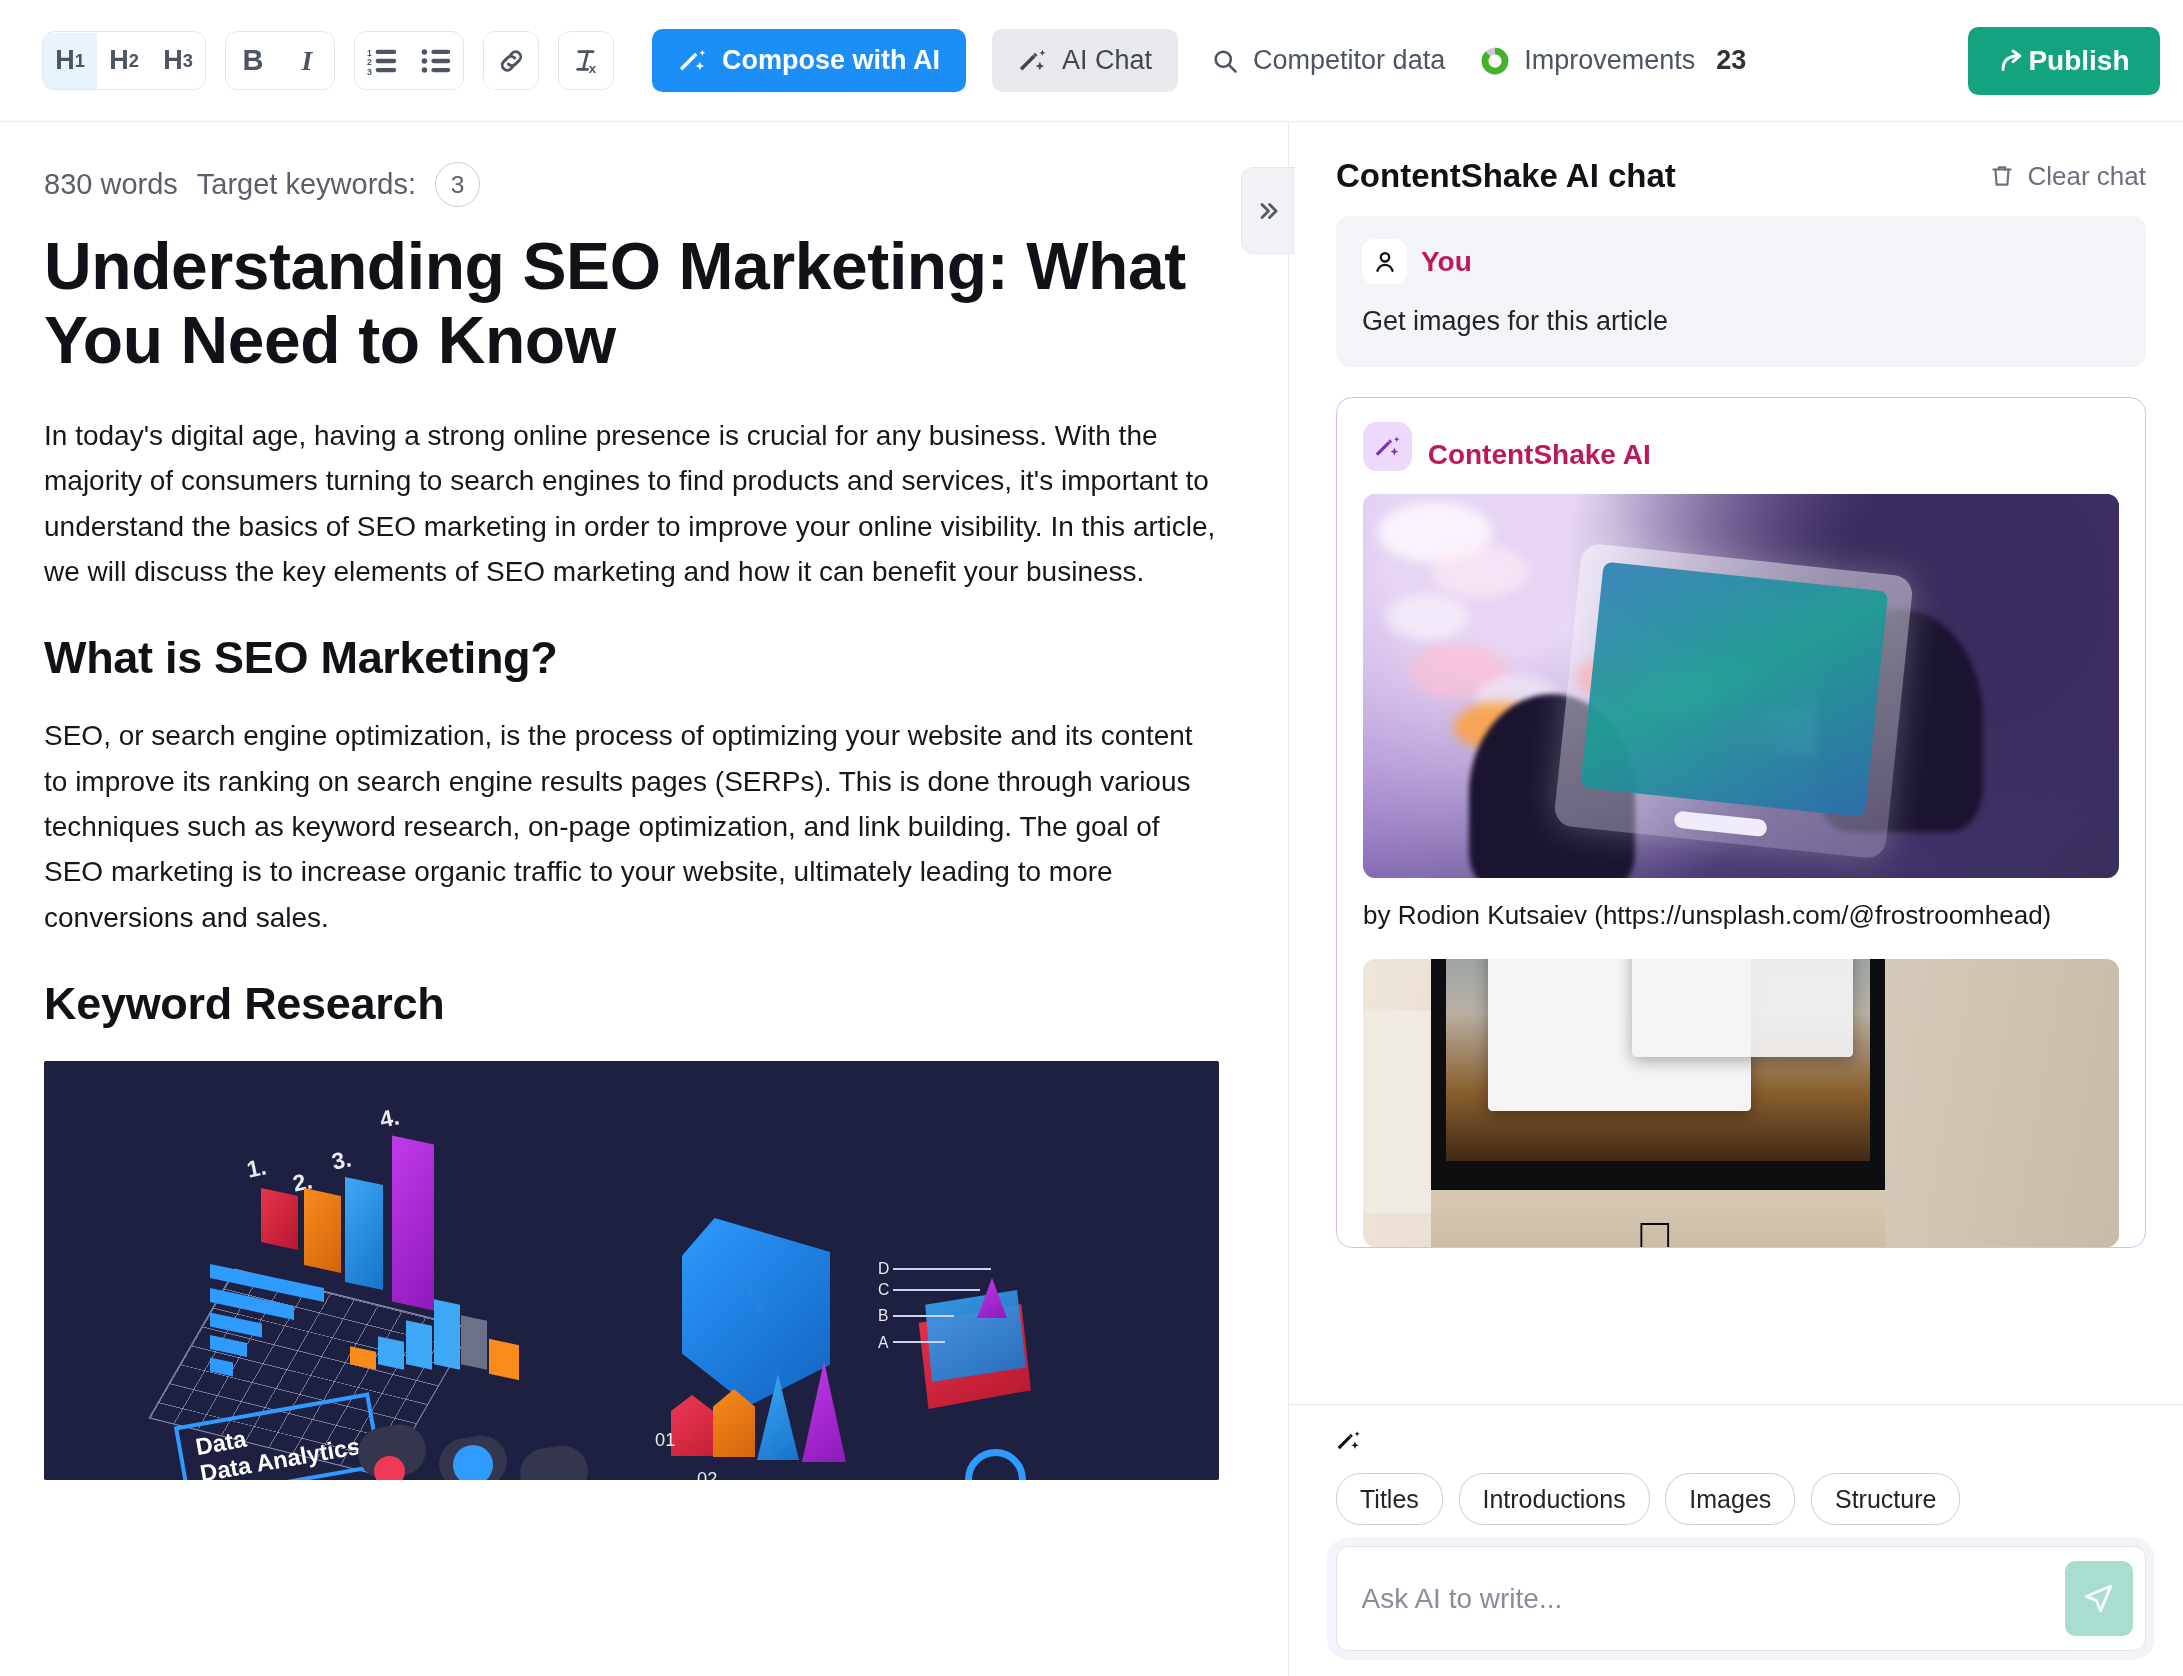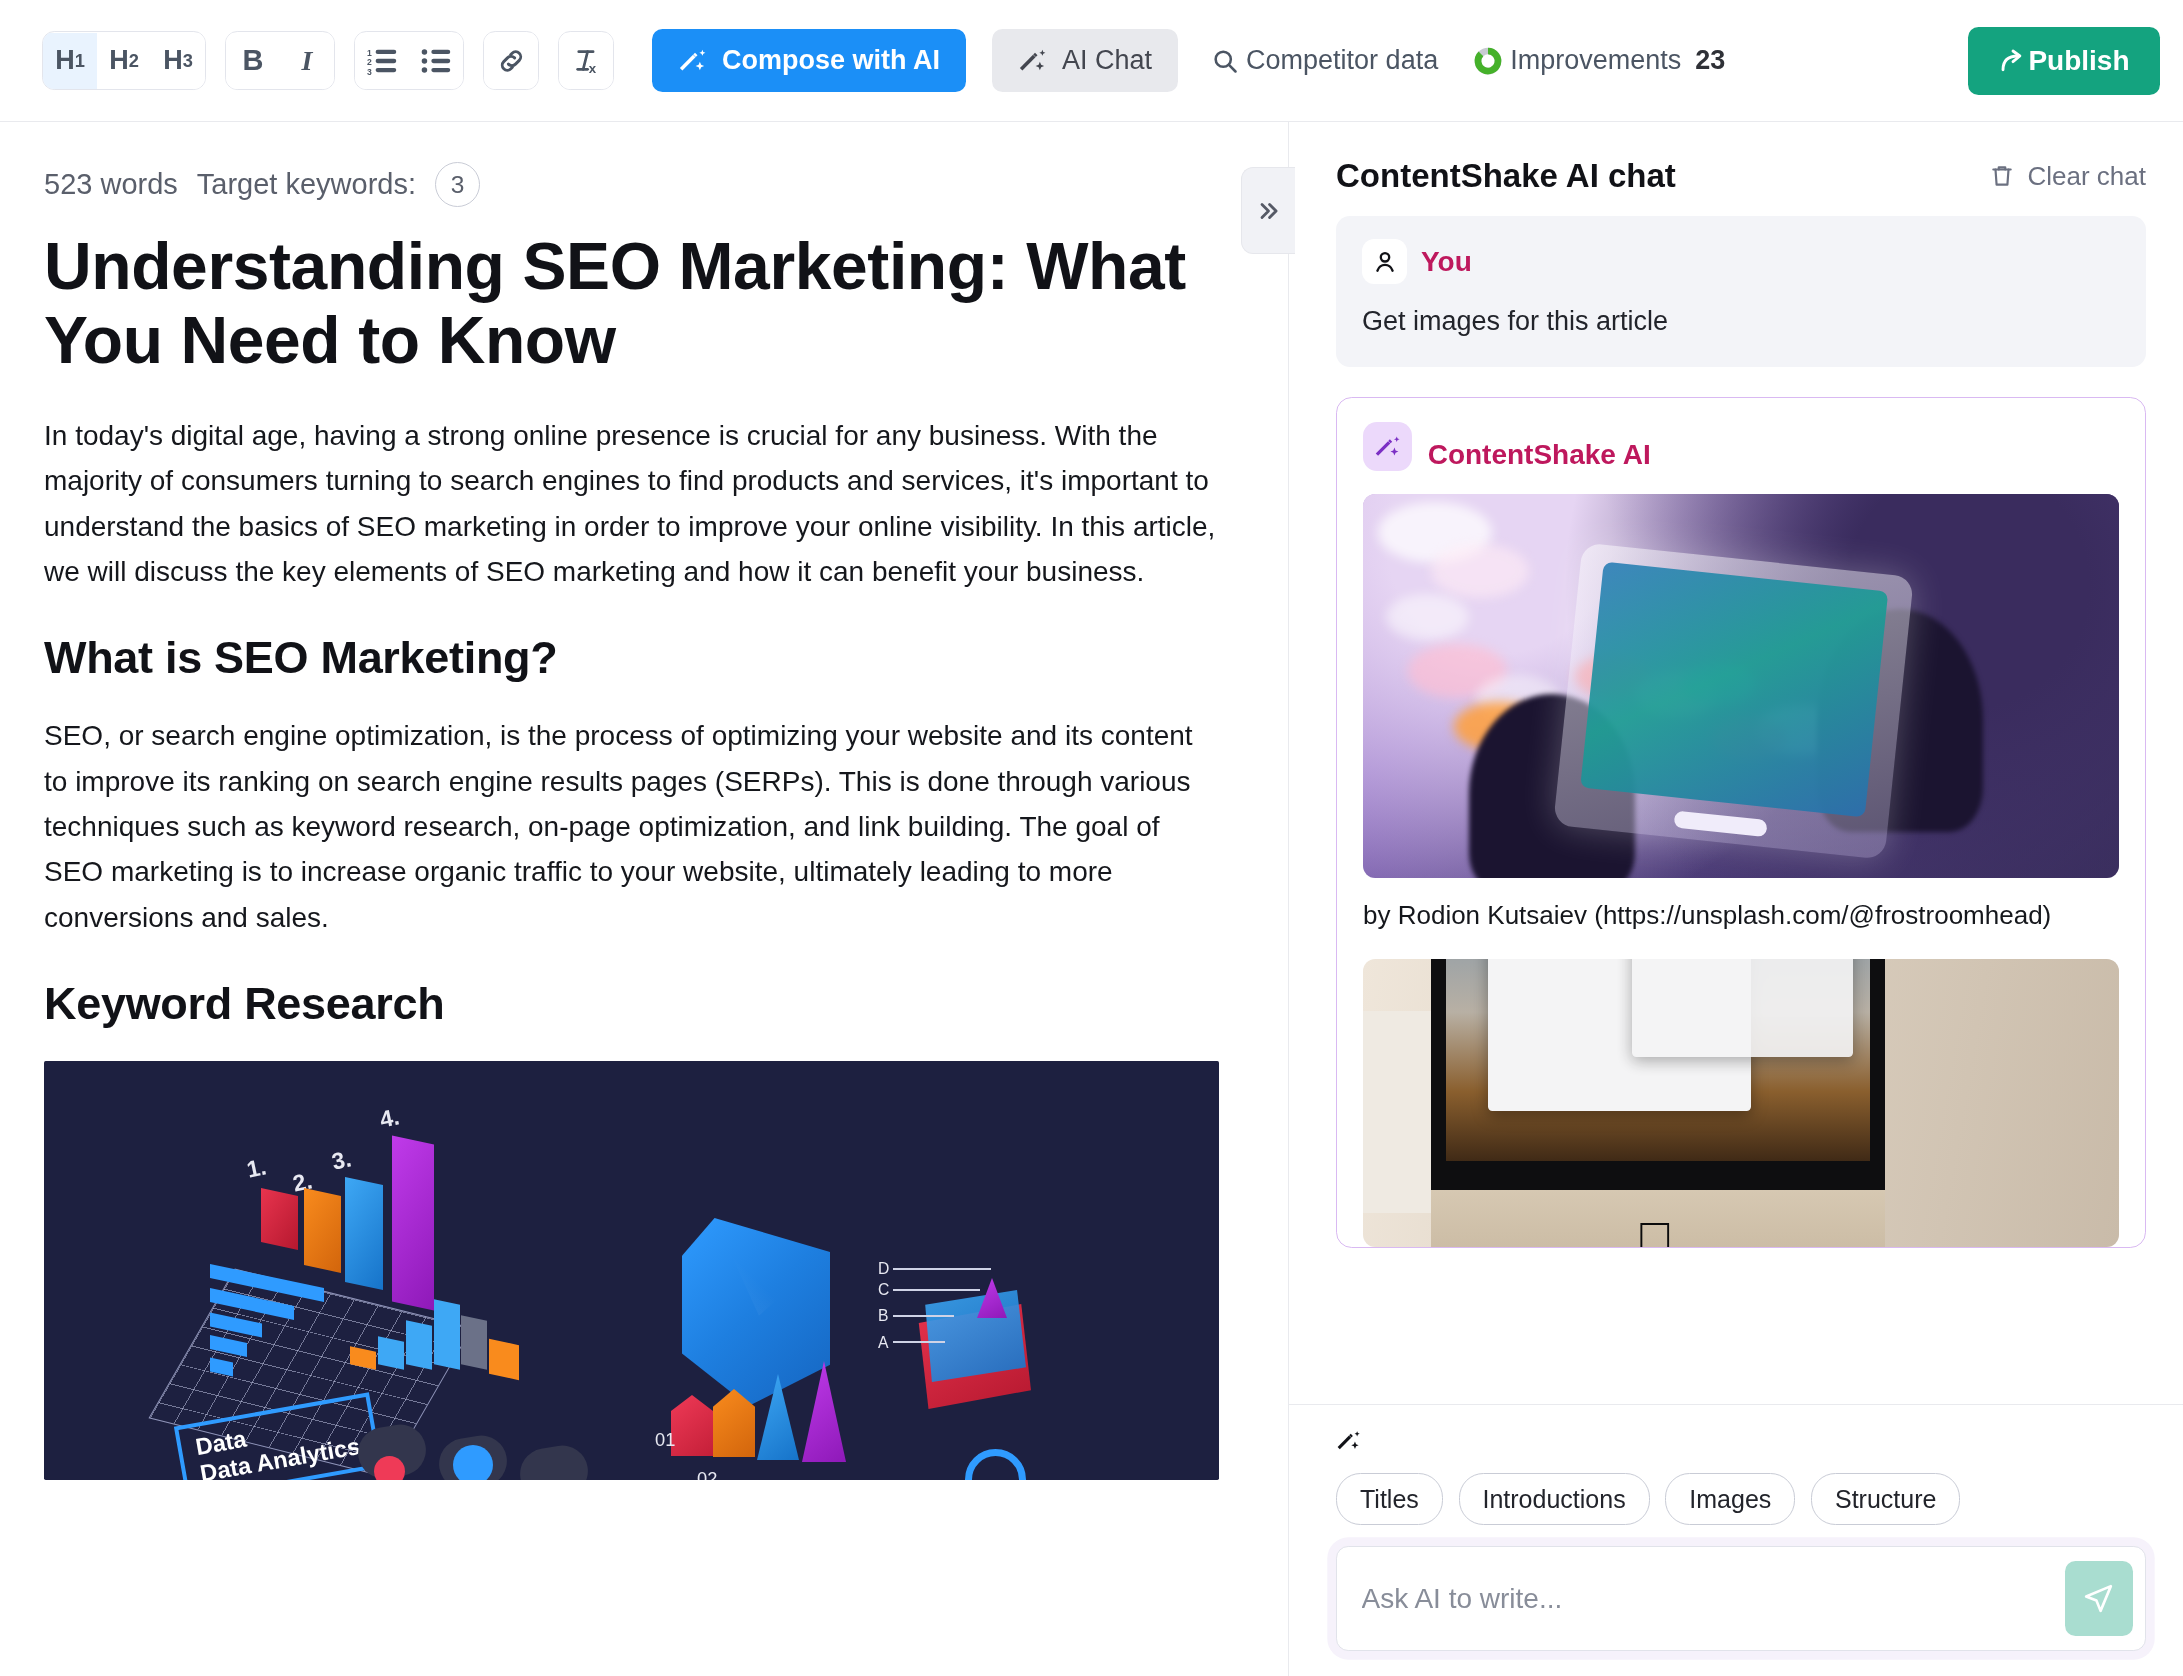--- a/index.html
+++ b/index.html
@@ -48,21 +48,21 @@
     white-space: nowrap;
   }
   .aichat-btn {
     display: flex; align-items: center; gap: 14px;
     background: #e8e9ed; color: #43464f;
     border-radius: 10.5px; height: 63px;
     padding: 0 26px; font-size: 27px; font-weight: 400;
     margin-right: 33px; white-space: nowrap;
   }
   .plain-btn {
-    display: flex; align-items: center; gap: 7px;
+    display: flex; align-items: center; gap: 14px;
     color: #4b5563; font-size: 27px; font-weight: 400;
     margin-right: 35px; white-space: nowrap;
   }
   .imp-count { font-weight: 700; color: #2f3137; margin-left: 7px; }
   .publish-btn {
     display: flex; align-items: center; 
     background: #14a37f; color: #fff;
     border-radius: 10.5px; height: 68px;
     padding: 0 30px; font-size: 28px; font-weight: 700;
     margin-left: auto; white-space: nowrap;
@@ -335,21 +335,21 @@
       </svg>
       <span>Publish</span>
     </div>
   </div>
 
   <div class="body-row">
 
     <div class="editor">
 
       <div class="meta-row">
-        <span class="meta-words">523 words</span>
+        <span class="meta-words">830 words</span>
         <span class="meta-label">Target keywords:</span>
         <span class="meta-pill">3</span>
       </div>
 
       <h1 class="doc-title">Understanding SEO Marketing: What You Need to Know</h1>
       <p class="doc-p">In today's digital age, having a strong online presence is crucial for any business. With the majority of consumers turning to search engines to find products and services, it's important to understand the basics of SEO marketing in order to improve your online visibility. In this article, we will discuss the key elements of SEO marketing and how it can benefit your business.</p>
       <h2 class="doc-h2">What is SEO Marketing?</h2>
       <p class="doc-p">SEO, or search engine optimization, is the process of optimizing your website and its content to improve its ranking on search engine results pages (SERPs). This is done through various techniques such as keyword research, on-page optimization, and link building. The goal of SEO marketing is to increase organic traffic to your website, ultimately leading to more conversions and sales.</p>
       <h2 class="doc-h2">Keyword Research</h2>
 

